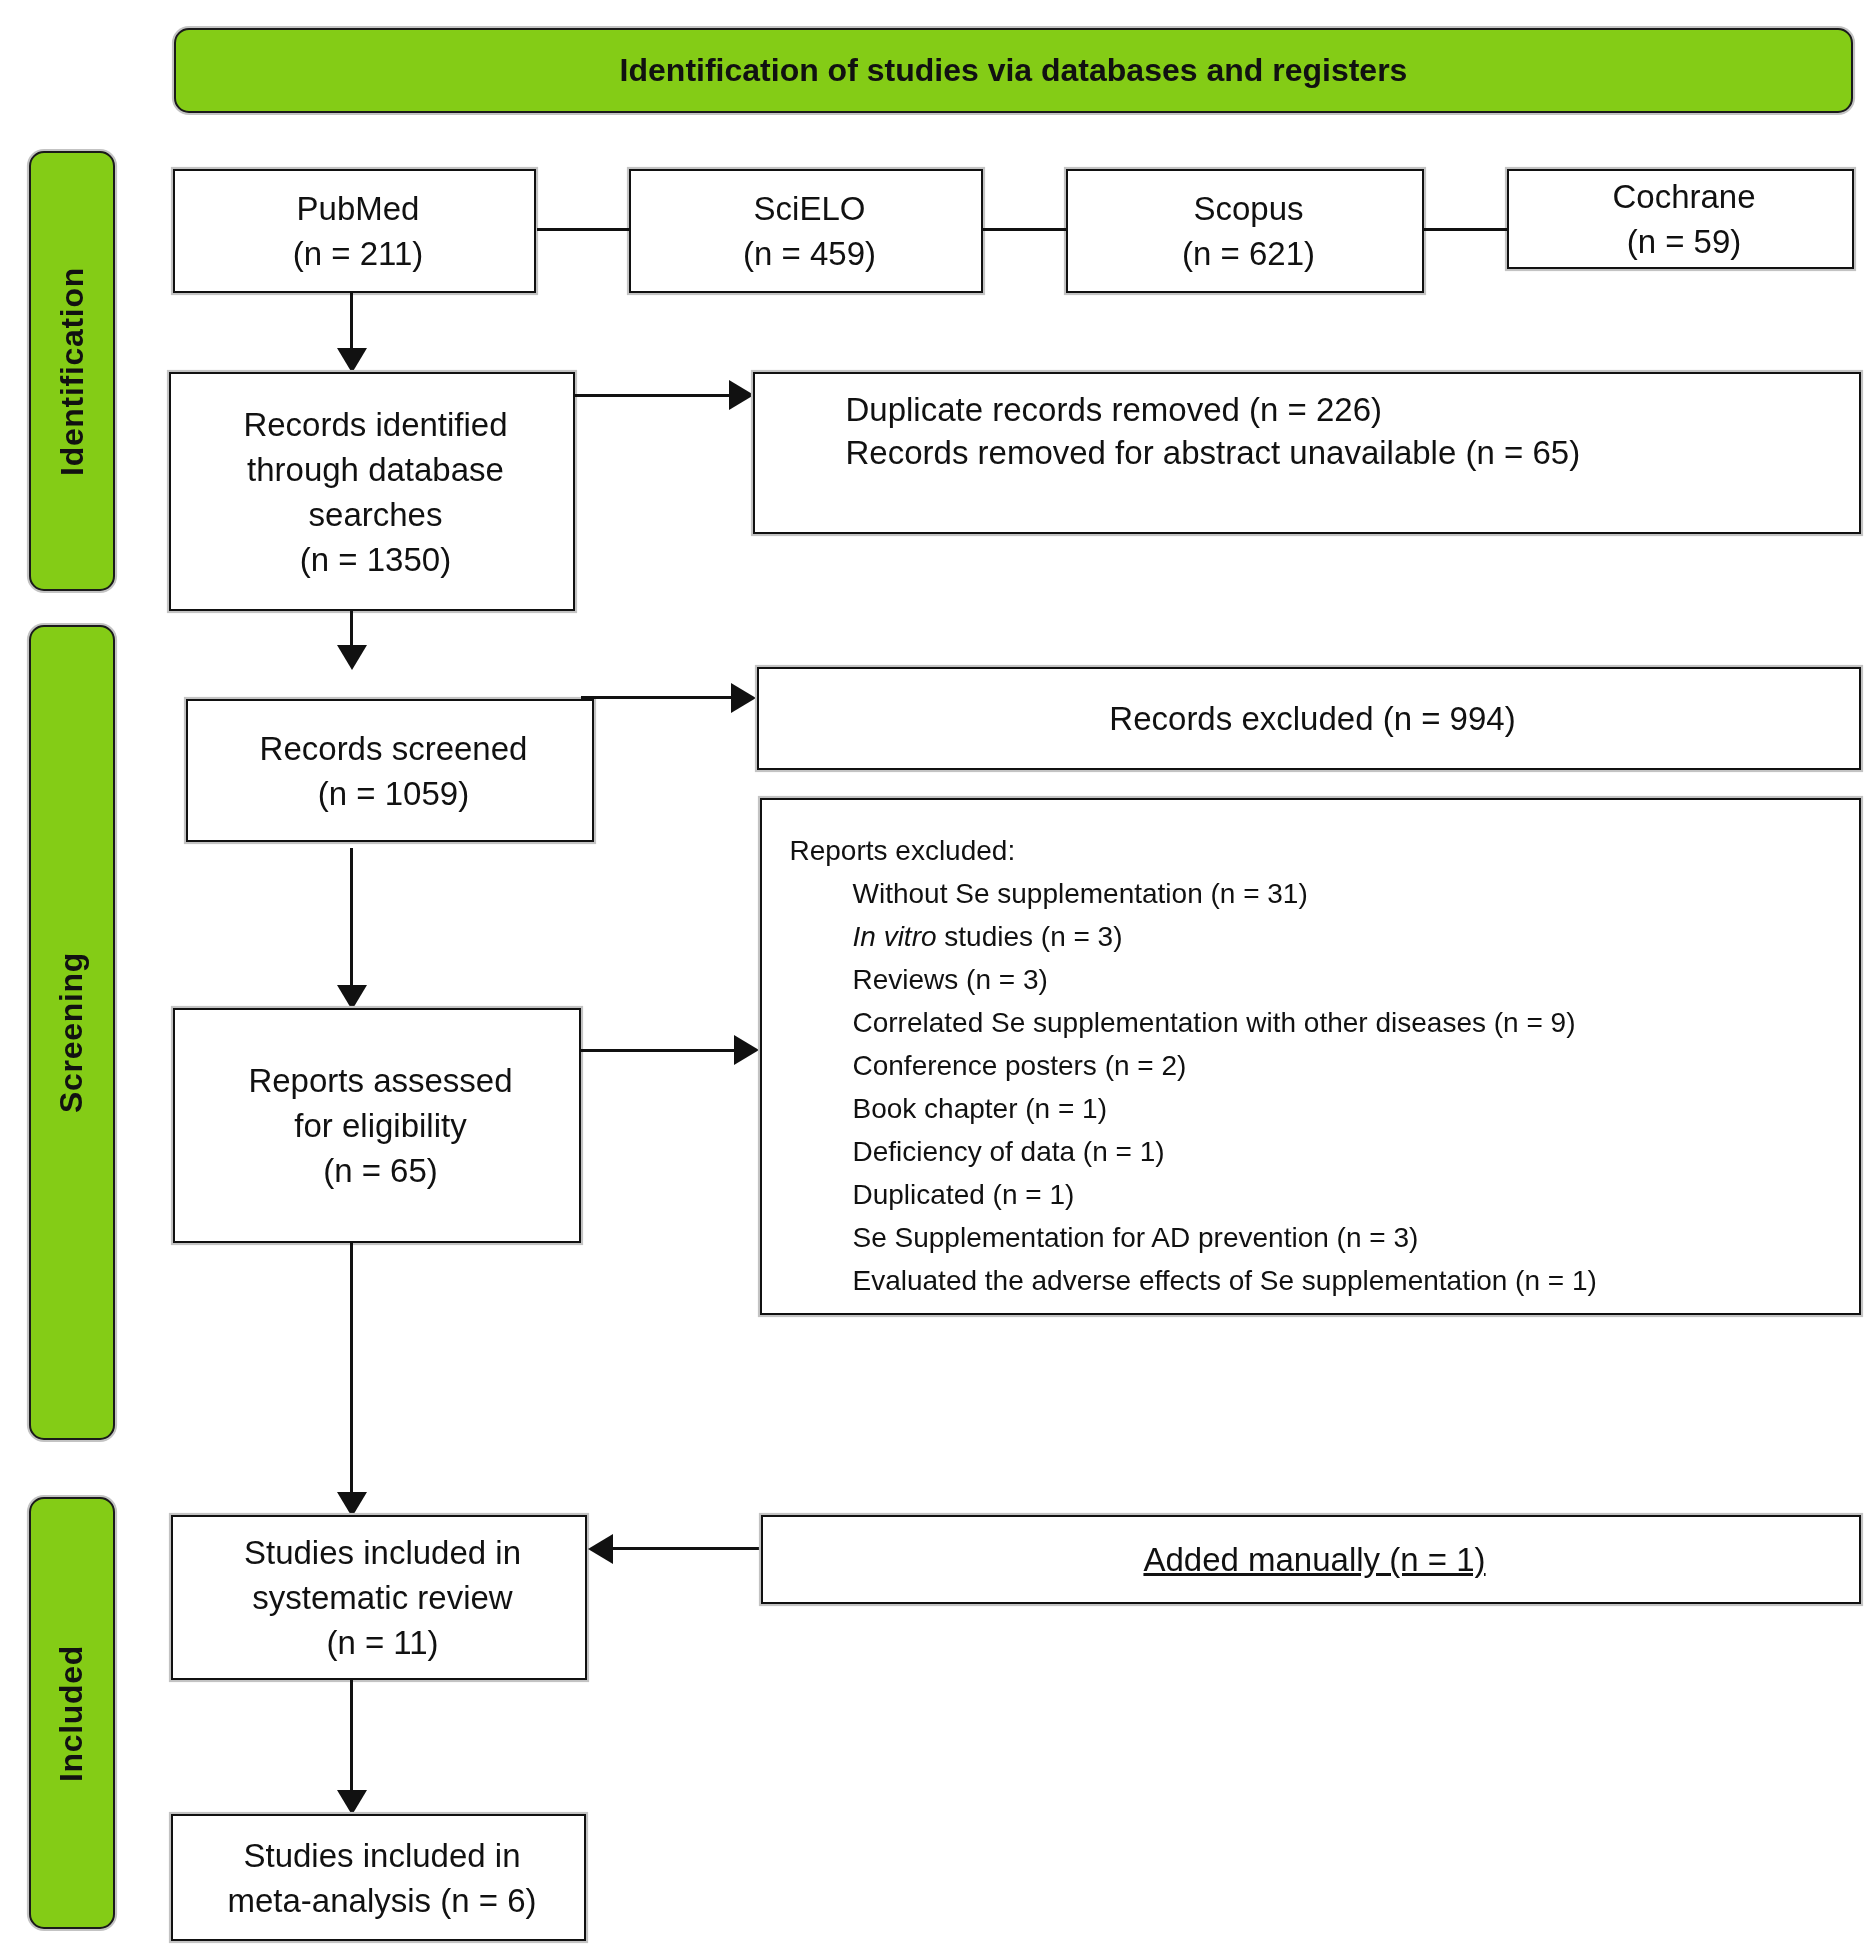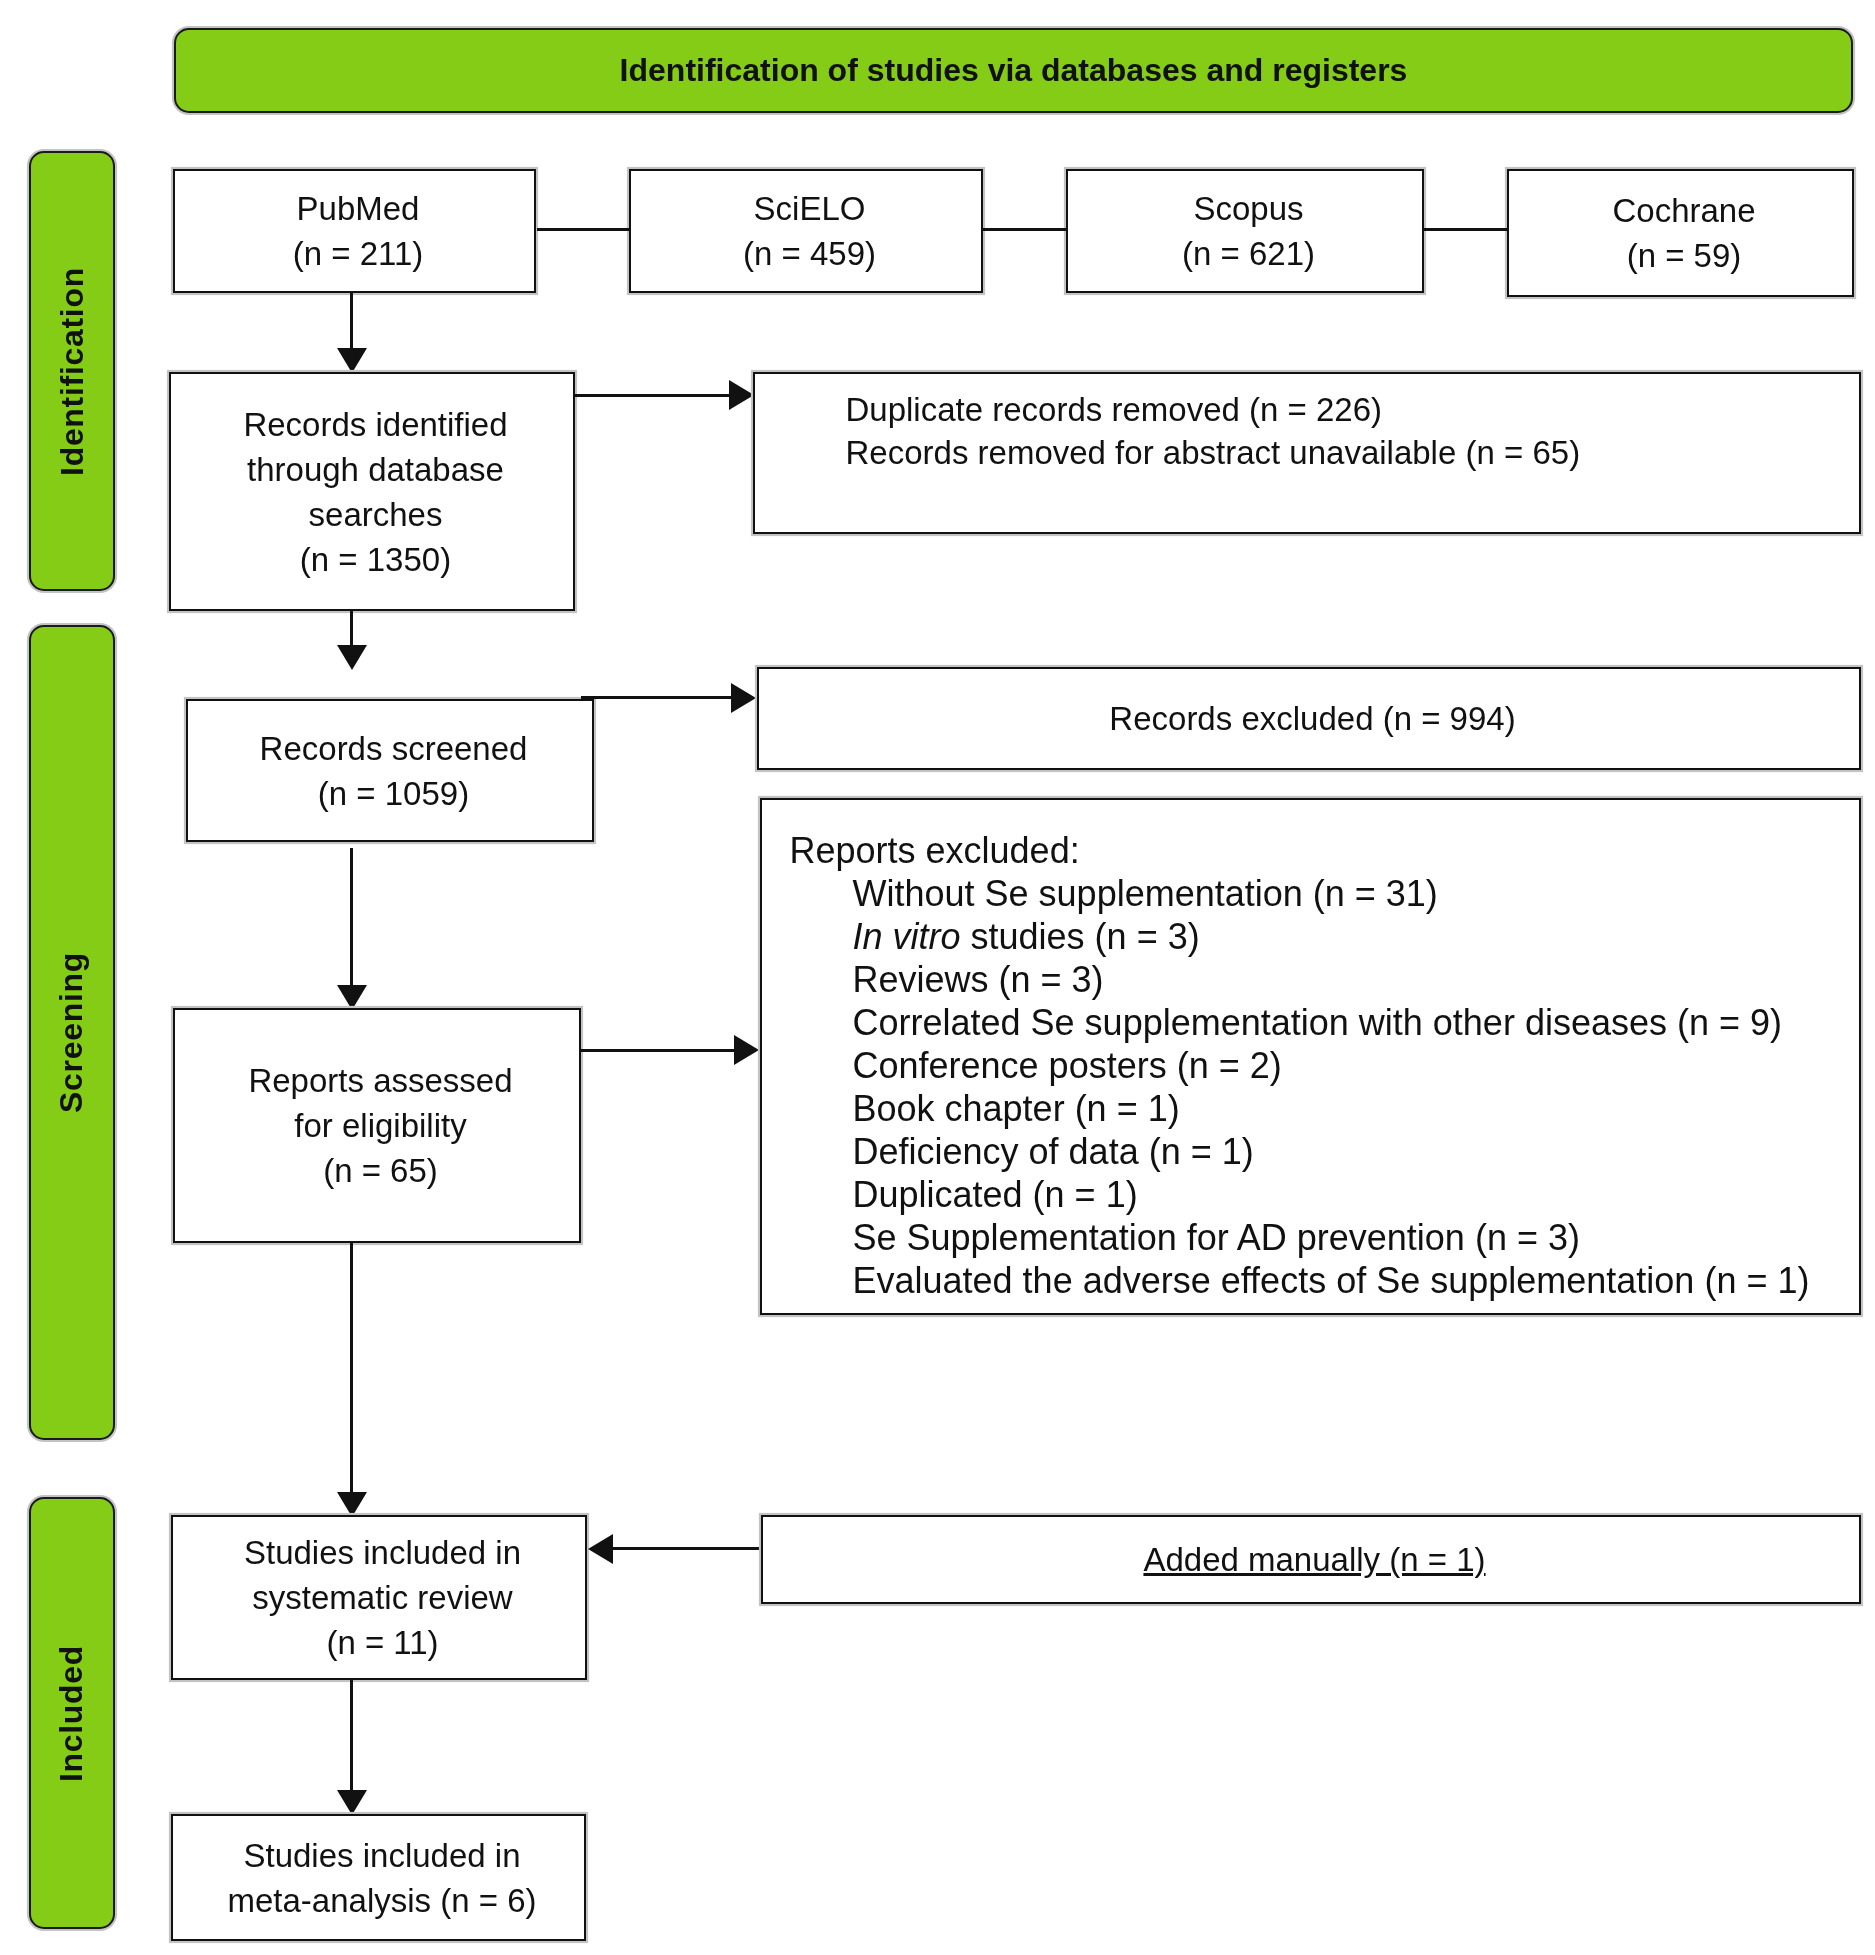--- a/index.html
+++ b/index.html
@@ -39,21 +39,21 @@
   .center{
     display:flex;align-items:center;justify-content:center;
     text-align:center;
     padding-left:7px;
   }
   .label{
     font-size:33px;line-height:45px;white-space:pre-line;
   }
   .leftbox{padding:13.8px 20.6px 0 27.5px;}
   .lh62 .line{font-size:33px;line-height:43px;white-space:pre-wrap;}
-  .lh63 .line{font-size:36px;line-height:43px;white-space:pre-wrap;}
+  .lh63 .line{font-size:28px;line-height:43px;white-space:pre-wrap;}
   .indent{padding-left:63px;}
   .it{font-style:italic;}
   
   .vline{position:absolute;width:3.4px;background:#111;left:350px;}
   .hline{position:absolute;height:3.4px;background:#111;}
   .ah-down{position:absolute;width:0;height:0;
     border-left:15px solid transparent;border-right:15px solid transparent;
     border-top:25px solid #111;}
   .ah-right{position:absolute;width:0;height:0;
     border-top:15px solid transparent;border-bottom:15px solid transparent;
@@ -86,21 +86,21 @@
 (n = 211)</div>
   </div>
   <div class="wbox center" style="left:629px;top:169px;width:354px;height:124px;">
     <div class="label">SciELO
 (n = 459)</div>
   </div>
   <div class="wbox center" style="left:1066px;top:169px;width:358px;height:124px;">
     <div class="label">Scopus
 (n = 621)</div>
   </div>
-  <div class="wbox center" style="left:1507px;top:169px;width:347px;height:128px;">
+  <div class="wbox center" style="left:1507px;top:169px;width:347px;height:100px;">
     <div class="label">Cochrane
 (n = 59)</div>
   </div>
 
   <div class="hline" style="left:537px;top:228px;width:92px;"></div>
   <div class="hline" style="left:983px;top:228px;width:83px;"></div>
   <div class="hline" style="left:1424px;top:228px;width:83px;"></div>
 
   <div class="vline" style="top:292px;height:62px;"></div>
   <div class="ah-down" style="left:337px;top:348px;"></div>

